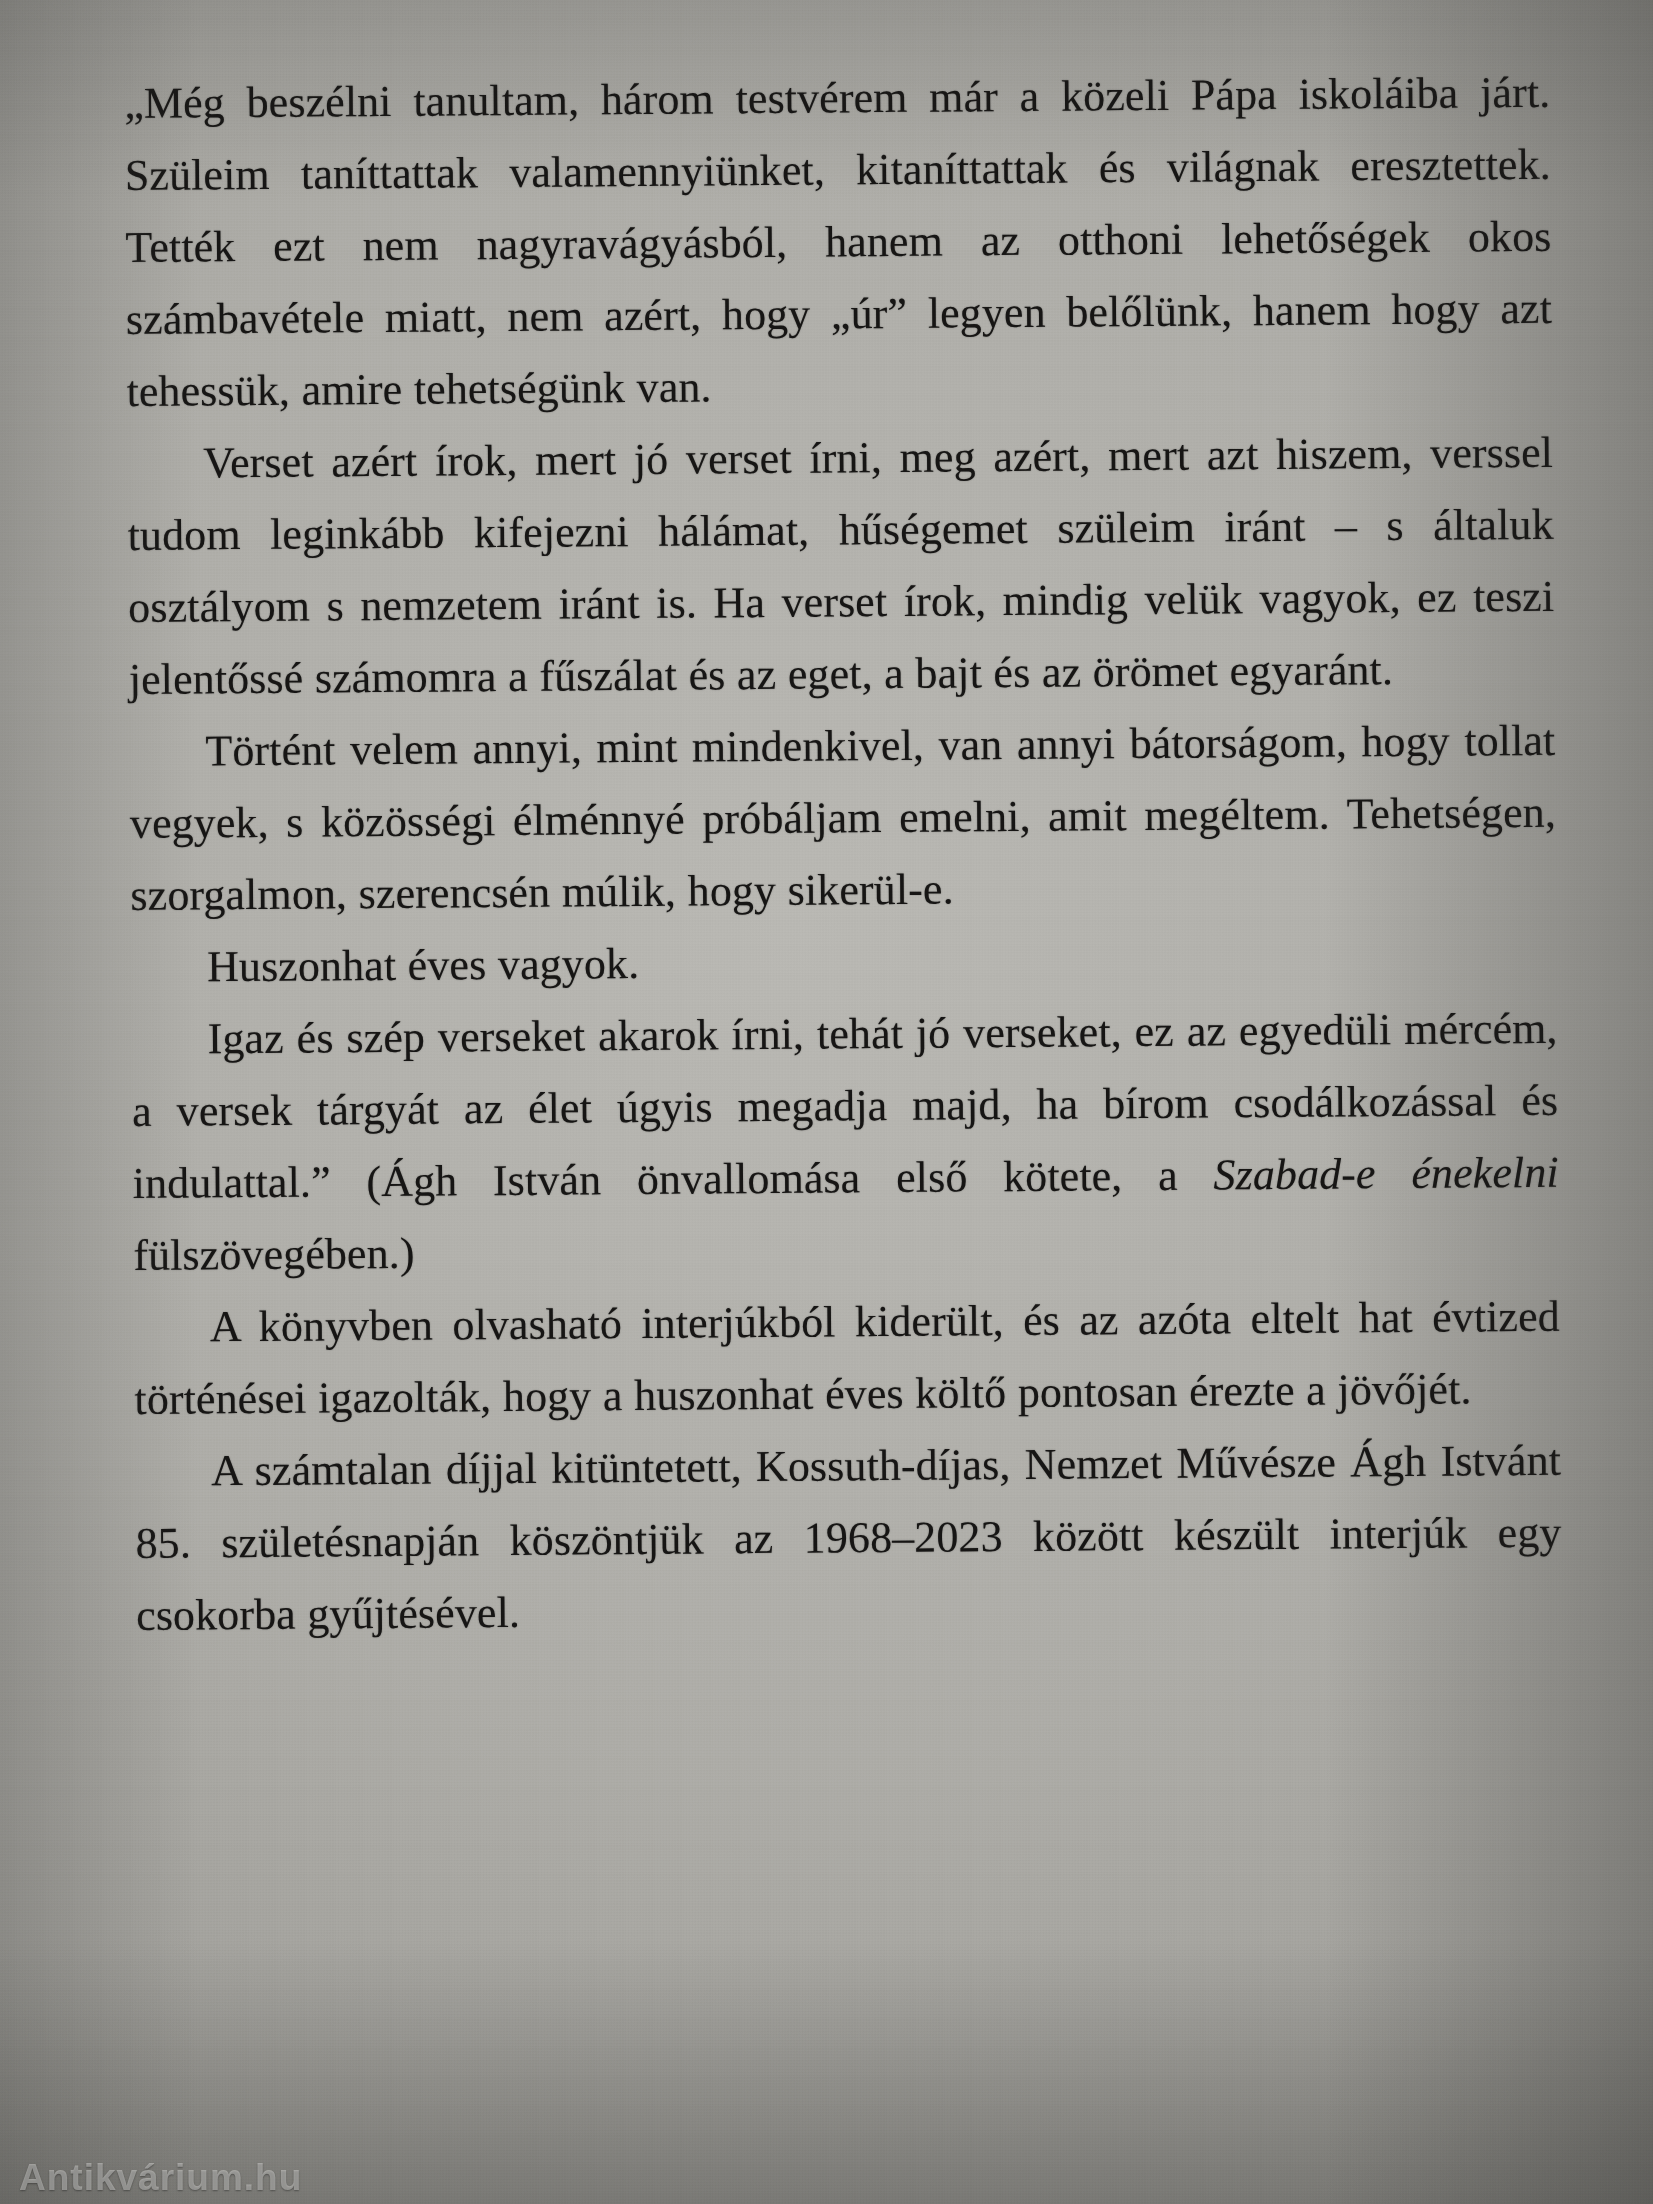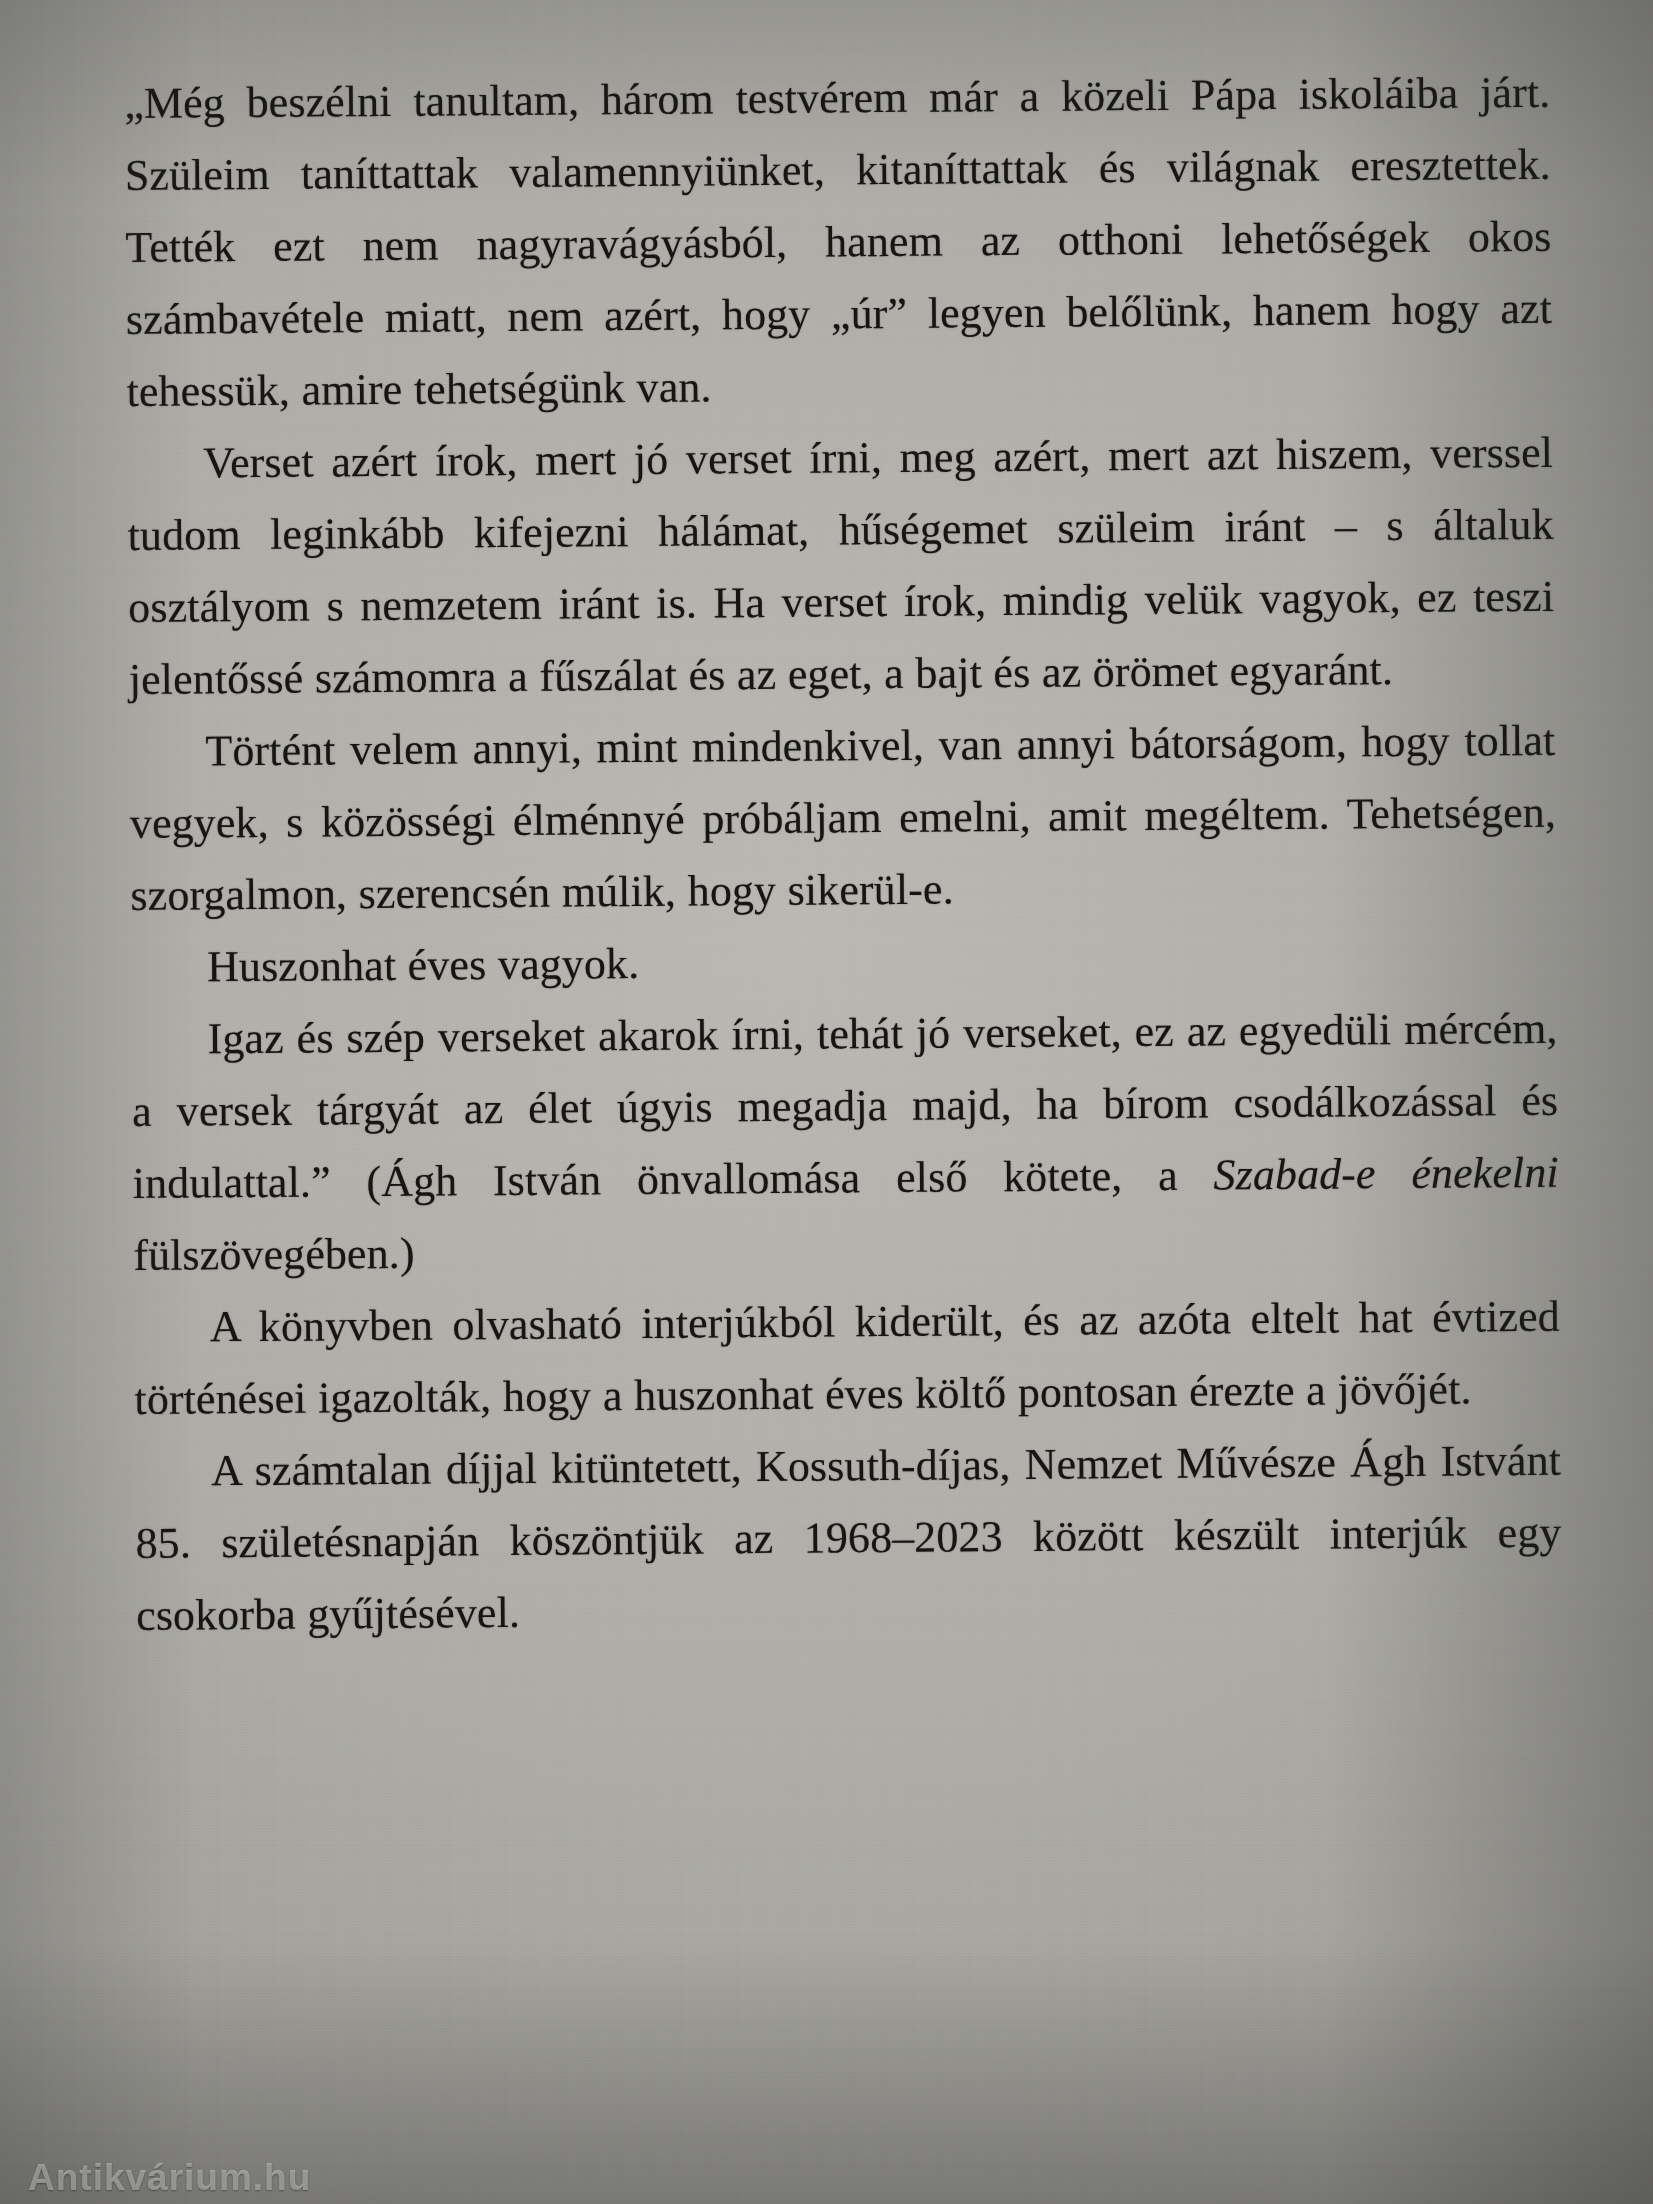--- a/index.html
+++ b/index.html
@@ -57,21 +57,21 @@
     text-shadow: 0 0 1.4px rgba(20,20,18,0.45);
   }
   p.first {
     text-indent: 0;
   }
   em {
     font-style: italic;
   }
   .watermark {
     position: absolute;
-    left: 28px;
+    left: 19px;
     bottom: 5.8px;
     font-family: "Liberation Sans", sans-serif;
     font-size: 37px;
     font-weight: 700;
     letter-spacing: 1px;
     color: rgba(230,230,228,0.45);
     text-shadow: 0 1px 1.9px rgba(0,0,0,0.35);
     user-select: none;
   }
 </style>

